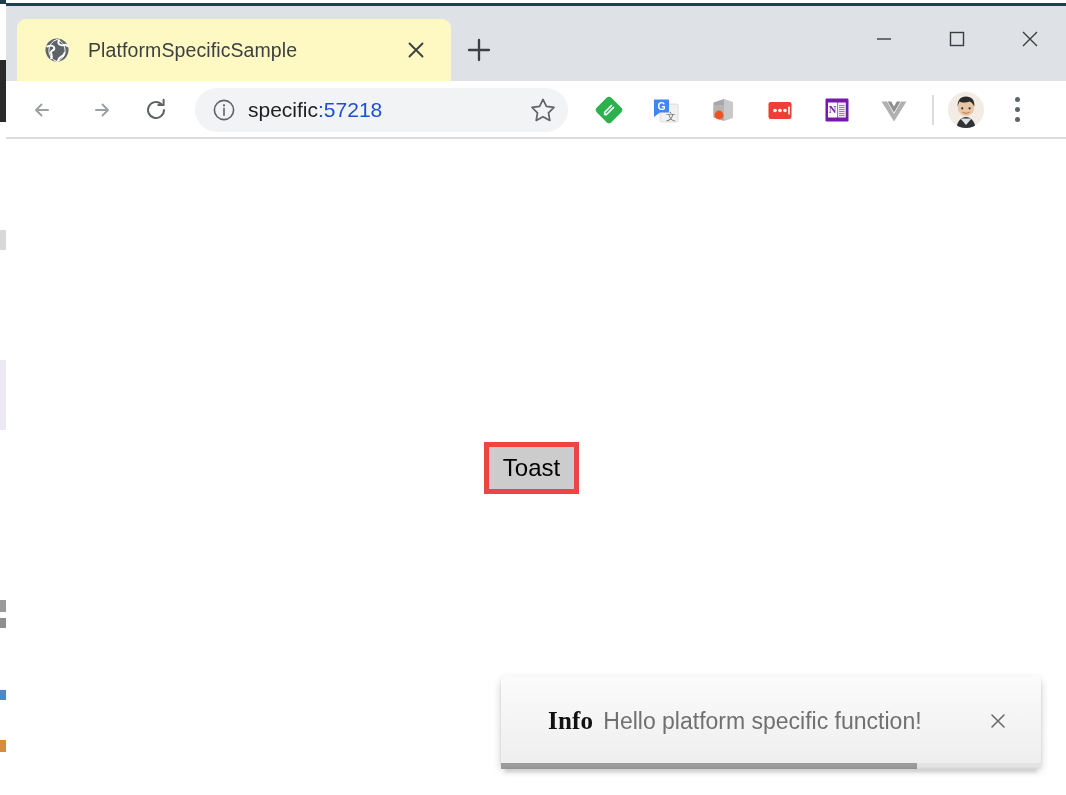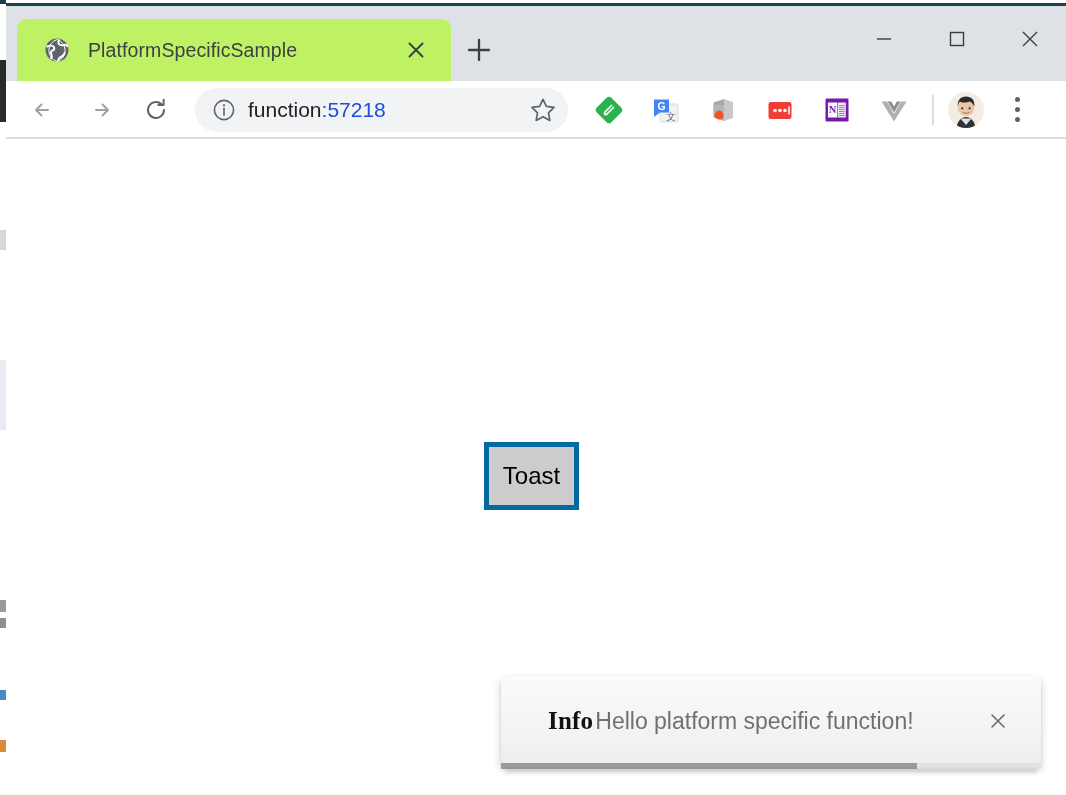--- a/index.html
+++ b/index.html
@@ -74,21 +74,21 @@
     height: 75px;
     background: #dee1e6;
   }
 
   .tab {
     position: absolute;
     left: 11px;
     top: 13px;
     width: 434px;
     height: 62px;
-    background: #bef264;
+    background: #fef9c3;
     border-radius: 9px 9px 0 0;
     display: flex;
     align-items: center;
     padding: 0 0 0 27px;
     box-sizing: border-box;
   }
 
   .tab-favicon {
     width: 26px;
     height: 26px;
@@ -257,23 +257,23 @@
     background: #ffffff;
     overflow: hidden;
   }
 
   
   .toast-button {
     position: absolute;
     left: 478px;
     top: 303px;
     width: 95px;
-    height: 68px;
+    height: 52px;
     background: #cccccc;
-    border: 5px solid #0369a1;
+    border: 5px solid #ef4444;
     box-sizing: border-box;
     display: flex;
     align-items: center;
     justify-content: center;
     font-size: 24px;
     color: #000000;
     font-family: "Liberation Sans", sans-serif;
     cursor: pointer;
     padding: 0;
     border-radius: 0;
@@ -286,20 +286,21 @@
     top: 537px;
     width: 540px;
     height: 90px;
     background: linear-gradient(to bottom, #fbfbfb 0%, #f4f4f4 55%, #eeeeee 100%);
     border-radius: 5px 5px 0 0;
     box-shadow: 0 4px 9px rgba(0,0,0,0.20), 0 1px 2px rgba(0,0,0,0.12);
     display: flex;
     align-items: center;
     overflow: hidden;
     box-sizing: border-box;
+    gap: 8px;
   }
   .toast-title {
     margin-left: 47px;
     font-family: "Liberation Serif", serif;
     font-weight: bold;
     font-size: 25px;
     color: #111111;
     white-space: nowrap;
     letter-spacing: 0.2px;
   }
@@ -422,21 +423,21 @@
       </div>
 
       <div class="omnibox">
         <span class="info-icon-wrap">
           <svg width="26" height="26" viewBox="0 0 26 26">
             <circle cx="13" cy="13" r="9.6" fill="none" stroke="#5f6368" stroke-width="1.6"></circle>
             <circle cx="13" cy="8.3" r="1.15" fill="#5f6368"></circle>
             <path d="M13 11.4 L13 18.3" stroke="#5f6368" stroke-width="1.6" stroke-linecap="round"></path>
           </svg>
         </span>
-        <span class="url-text"><span>function</span><span class="url-port">:57218</span></span>
+        <span class="url-text"><span>specific</span><span class="url-port">:57218</span></span>
         <span class="star-btn">
           <svg width="28" height="28" viewBox="0 0 28 28">
             <path d="M14 3.4 L17.4 10.3 L25 11.4 L19.5 16.8 L20.8 24.4 L14 20.8 L7.2 24.4 L8.5 16.8 L3 11.4 L10.6 10.3 Z" fill="none" stroke="#5f6368" stroke-width="1.7" stroke-linejoin="round"></path>
           </svg>
         </span>
       </div>
 
       <div class="ext-icons">
 
         <div class="ext-btn">

